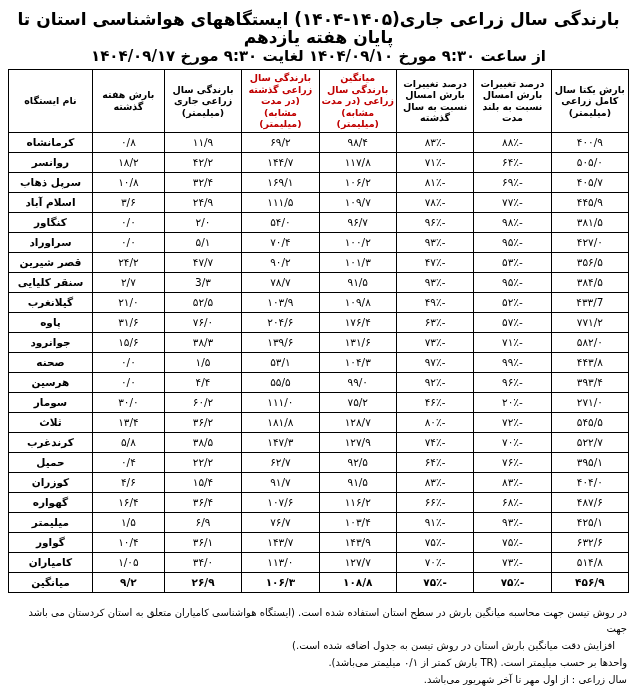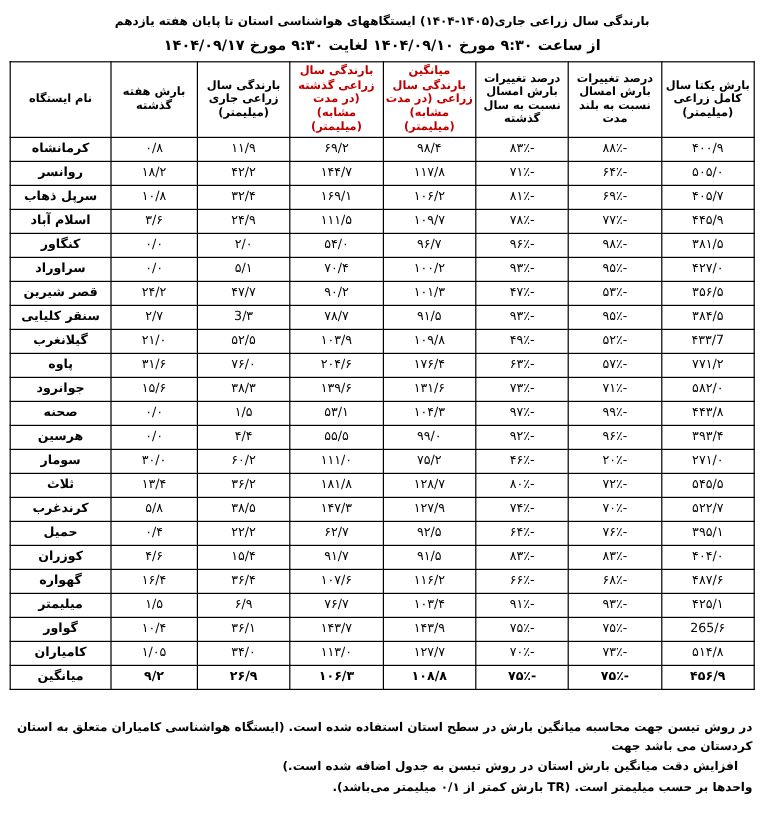--- a/index.html
+++ b/index.html
@@ -19,27 +19,27 @@
     height: 695px;
     box-sizing: border-box;
     padding: 6px 8px 0 8px;
     position: relative;
   }
   .title-block {
     text-align: center;
     margin-bottom: 4px;
   }
   .title-main {
-    font-size: 10px;
+    font-size: 17px;
     font-weight: bold;
     line-height: 18px;
     margin-top: 4px;
   }
   .title-sub {
-    font-size: 12px;
+    font-size: 15px;
     font-weight: bold;
     line-height: 17px;
     margin-top: 2px;
     margin-bottom: 3px;
   }
   table.data {
     border-collapse: collapse;
     width: 621px;
     margin: 0 auto;
     table-layout: fixed;
@@ -74,25 +74,24 @@
   .col-last {
     width: 63px;
   }
   tbody tr td.col-name {
     font-weight: bold;
   }
   tbody tr:last-child td {
     font-weight: bold;
   }
   .notes {
-    margin-top: 24px;
+    margin-top: 12px;
     font-size: 10px;
     line-height: 16px;
     padding-right: 2px;
-    font-weight: bold;
   }
   .notes p {
     margin: 0 0 1px 0;
   }
   .note-indent {
     padding-right: 12px;
   }
 </style>
 </head>
 <body>
@@ -312,21 +311,21 @@
         <td class="col-num">۴۲۵/۱</td>
         <td class="col-num">-۹۳٪</td>
         <td class="col-num">-۹۱٪</td>
         <td class="col-num">۱۰۳/۴</td>
         <td class="col-num">۷۶/۷</td>
         <td class="col-num">۶/۹</td>
         <td class="col-last">۱/۵</td>
         <td class="col-name">میلیمتر</td>
       </tr>
       <tr>
-        <td class="col-num">265/۶</td>
+        <td class="col-num">۶۳۲/۶</td>
         <td class="col-num">-۷۵٪</td>
         <td class="col-num">-۷۵٪</td>
         <td class="col-num">۱۴۳/۹</td>
         <td class="col-num">۱۴۳/۷</td>
         <td class="col-num">۳۶/۱</td>
         <td class="col-last">۱۰/۴</td>
         <td class="col-name">گواور</td>
       </tr>
       <tr>
         <td class="col-num">۵۱۴/۸</td>
@@ -348,15 +347,16 @@
         <td class="col-last">۹/۲</td>
         <td class="col-name">میانگین</td>
       </tr>
     </tbody>
   </table>
 
   <div class="notes">
     <p>در روش تیسن جهت محاسبه میانگین بارش در سطح استان استفاده شده است. (ایستگاه هواشناسی کامیاران متعلق به استان کردستان می باشد جهت</p>
     <p class="note-indent">افزایش دقت میانگین بارش استان در روش تیسن به جدول اضافه شده است.)</p>
     <p>واحدها بر حسب میلیمتر است. (TR بارش کمتر از ۰/۱ میلیمتر می‌باشد).</p>
+    <p>سال زراعی : از اول مهر تا آخر شهریور می‌باشد.</p>
   </div>
 
 </div>
 
 </body></html>

